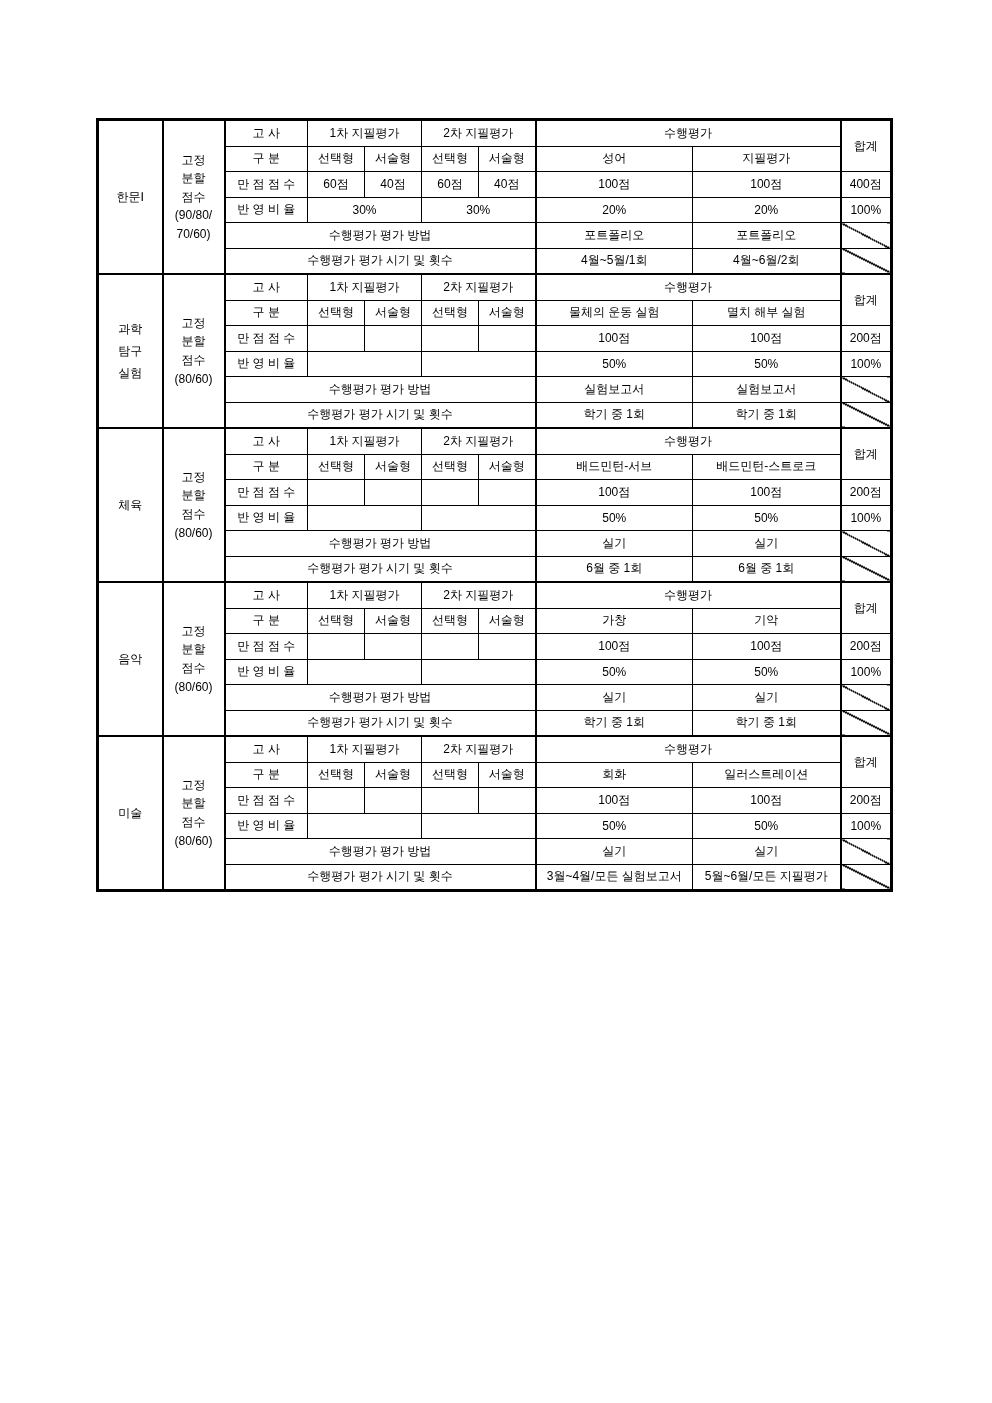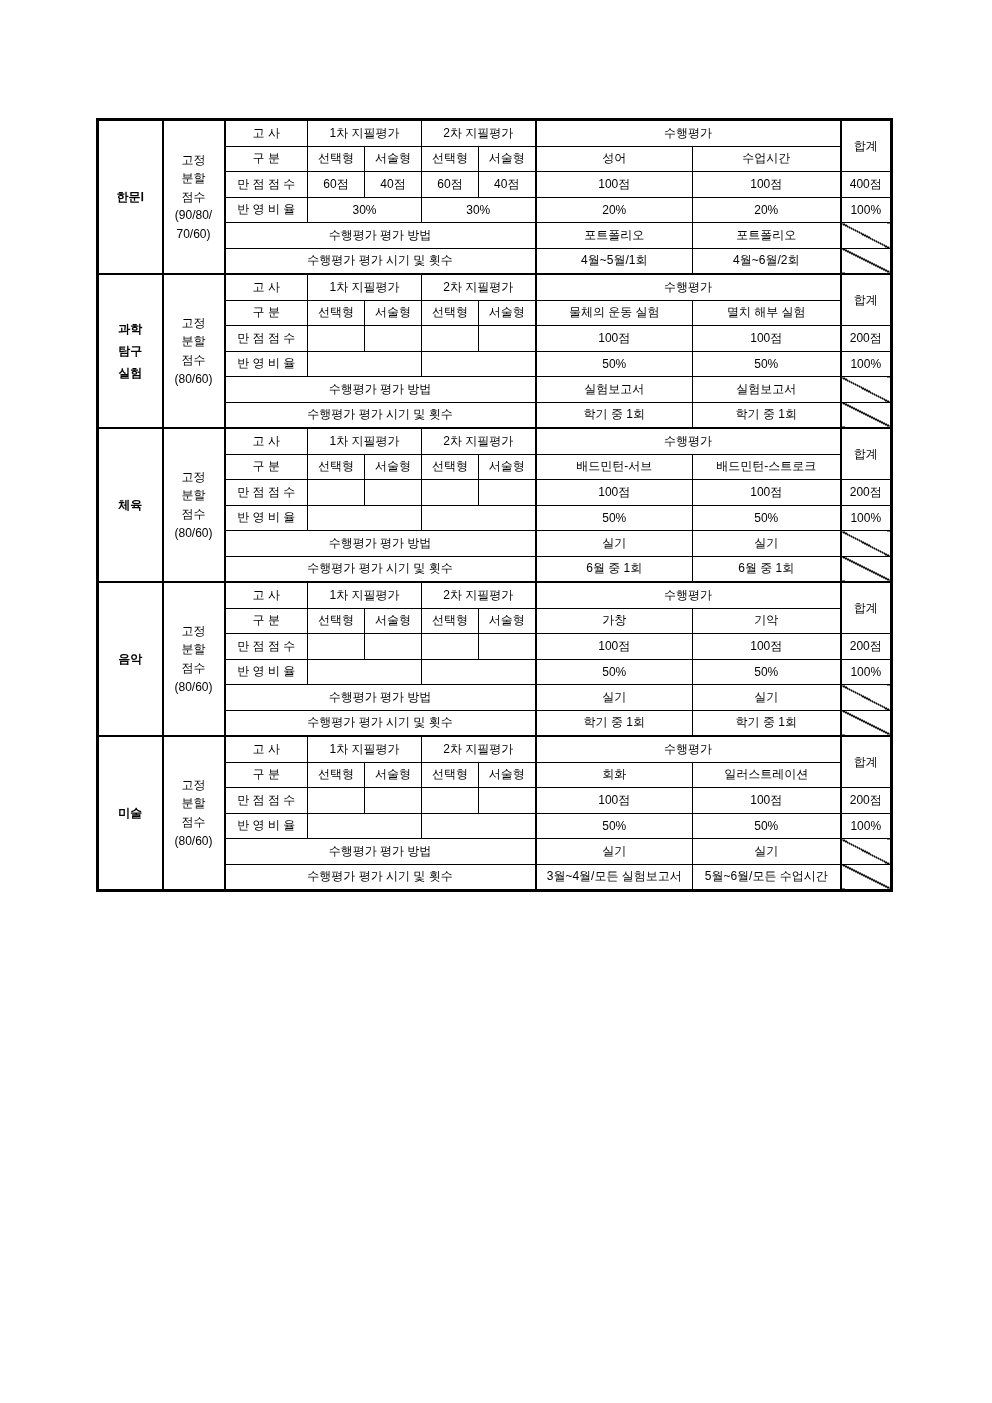--- a/index.html
+++ b/index.html
@@ -25,21 +25,21 @@
   table.section tr { height: 25.5px; }
   table.section td {
     border: 1px solid #000000;
     text-align: center;
     vertical-align: middle;
     font-size: 12px;
     padding: 0 2px;
     overflow: hidden;
   }
   .multi { white-space: pre-line; }
-  .subject-cell { border-right-width: 2px !important; line-height: 1.85; font-weight: bold; }
+  .subject-cell { border-right-width: 2px !important; line-height: 1.85; }
   .fixed-cell  { border-right-width: 2px !important; line-height: 1.55; margin-left: 12px; }
   .thickL { border-left-width: 2px !important; }
   .diag {
     background: linear-gradient(to top right,
       transparent calc(50% - 0.75px),
       #000000 calc(50% - 0.75px),
       #000000 calc(50% + 0.75px),
       transparent calc(50% + 0.75px));
   }
 </style>
@@ -75,21 +75,21 @@
       <td colspan="2" class="thickL">수행평가</td>
       <td rowspan="2" class="thickL">합계</td>
     </tr>
     <tr>
       <td>구 분</td>
       <td>선택형</td>
       <td>서술형</td>
       <td>선택형</td>
       <td>서술형</td>
       <td class="thickL">성어</td>
-      <td>수업시간</td>
+      <td>지필평가</td>
     </tr>
     <tr>
       <td>만 점 점 수</td>
       <td>60점</td>
       <td>40점</td>
       <td>60점</td>
       <td>40점</td>
       <td class="thickL">100점</td>
       <td>100점</td>
       <td class="thickL">400점</td>
@@ -378,19 +378,19 @@
     </tr>
     <tr>
       <td colspan="5">수행평가 평가 방법</td>
       <td class="thickL">실기</td>
       <td>실기</td>
       <td class="thickL diag"></td>
     </tr>
     <tr>
       <td colspan="5">수행평가 평가 시기 및 횟수</td>
       <td class="thickL">3월~4월/모든 실험보고서</td>
-      <td>5월~6월/모든 수업시간</td>
+      <td>5월~6월/모든 지필평가</td>
       <td class="thickL diag"></td>
     </tr>
   </tbody>
       </table>
 </div>
 </div>
 
 </body></html>

